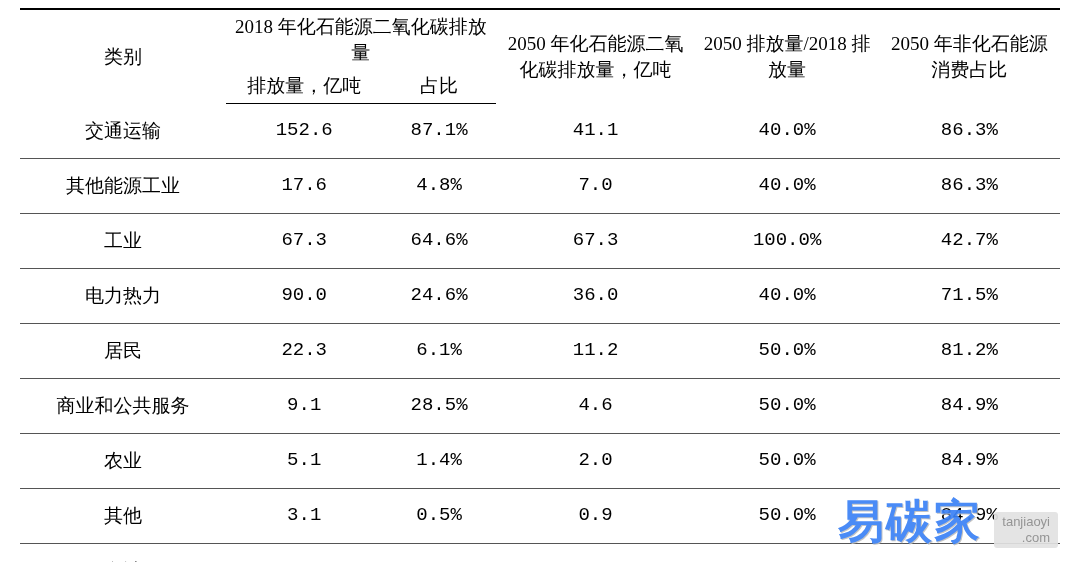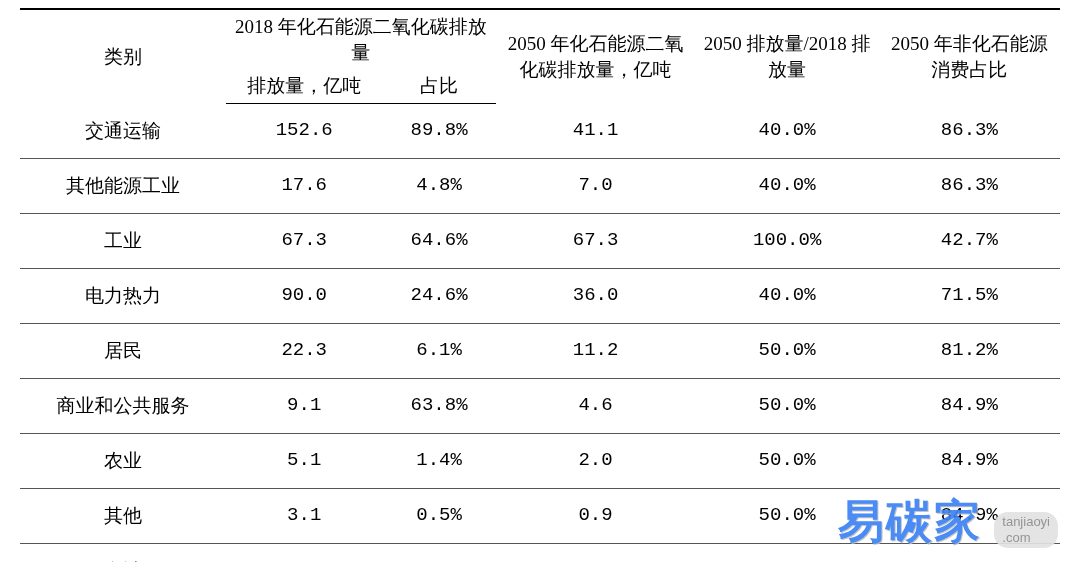--- a/index.html
+++ b/index.html
@@ -107,23 +107,23 @@
   }
   .wm-badge {
     position: absolute;
     right: 0;
     bottom: 0;
     background: #e2e2e2;
     color: #8c8c8c;
     font-family: "Liberation Sans", sans-serif;
     font-size: 13px;
     padding: 2px 8px;
-    border-radius: 14px;
+    border-radius: 3px;
     line-height: 1.25;
-    text-align: left;
+    text-align: right;
   }
   .wm-badge div { white-space: nowrap; }
 </style>
 </head>
 <body>
 
 <div class="table-wrap">
   <table class="data-table">
     <colgroup>
       <col class="col-cat">
@@ -143,21 +143,21 @@
       </tr>
       <tr class="header-bottom">
         <td class="hdr-sub vline-l vline-r">排放量，亿吨</td>
         <td class="hdr-sub vline-r">占比</td>
       </tr>
     </thead>
     <tbody>
       <tr class="body-row">
         <td class="cat-cell">交通运输</td>
         <td class="num-cell vline-l vline-r">152.6</td>
-        <td class="num-cell vline-r">89.8%</td>
+        <td class="num-cell vline-r">87.1%</td>
         <td class="num-cell vline-r">41.1</td>
         <td class="num-cell vline-r">40.0%</td>
         <td class="num-cell">86.3%</td>
       </tr>
       <tr class="body-row">
         <td class="cat-cell">其他能源工业</td>
         <td class="num-cell vline-l vline-r">17.6</td>
         <td class="num-cell vline-r">4.8%</td>
         <td class="num-cell vline-r">7.0</td>
         <td class="num-cell vline-r">40.0%</td>
@@ -183,21 +183,21 @@
         <td class="cat-cell">居民</td>
         <td class="num-cell vline-l vline-r">22.3</td>
         <td class="num-cell vline-r">6.1%</td>
         <td class="num-cell vline-r">11.2</td>
         <td class="num-cell vline-r">50.0%</td>
         <td class="num-cell">81.2%</td>
       </tr>
       <tr class="body-row">
         <td class="cat-cell">商业和公共服务</td>
         <td class="num-cell vline-l vline-r">9.1</td>
-        <td class="num-cell vline-r">63.8%</td>
+        <td class="num-cell vline-r">28.5%</td>
         <td class="num-cell vline-r">4.6</td>
         <td class="num-cell vline-r">50.0%</td>
         <td class="num-cell">84.9%</td>
       </tr>
       <tr class="body-row">
         <td class="cat-cell">农业</td>
         <td class="num-cell vline-l vline-r">5.1</td>
         <td class="num-cell vline-r">1.4%</td>
         <td class="num-cell vline-r">2.0</td>
         <td class="num-cell vline-r">50.0%</td>

